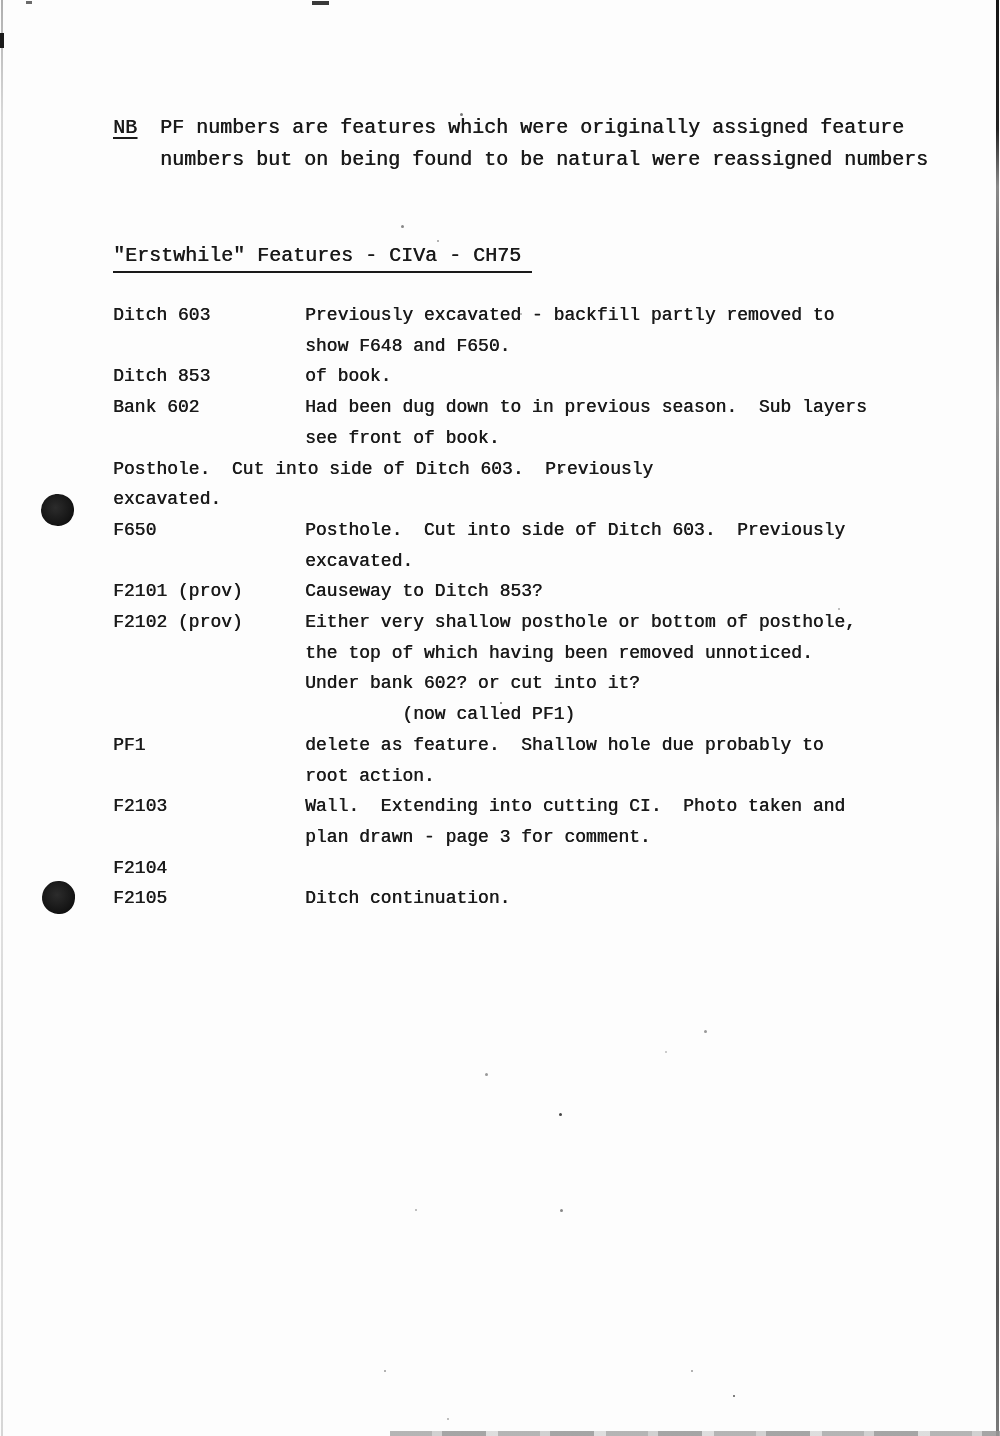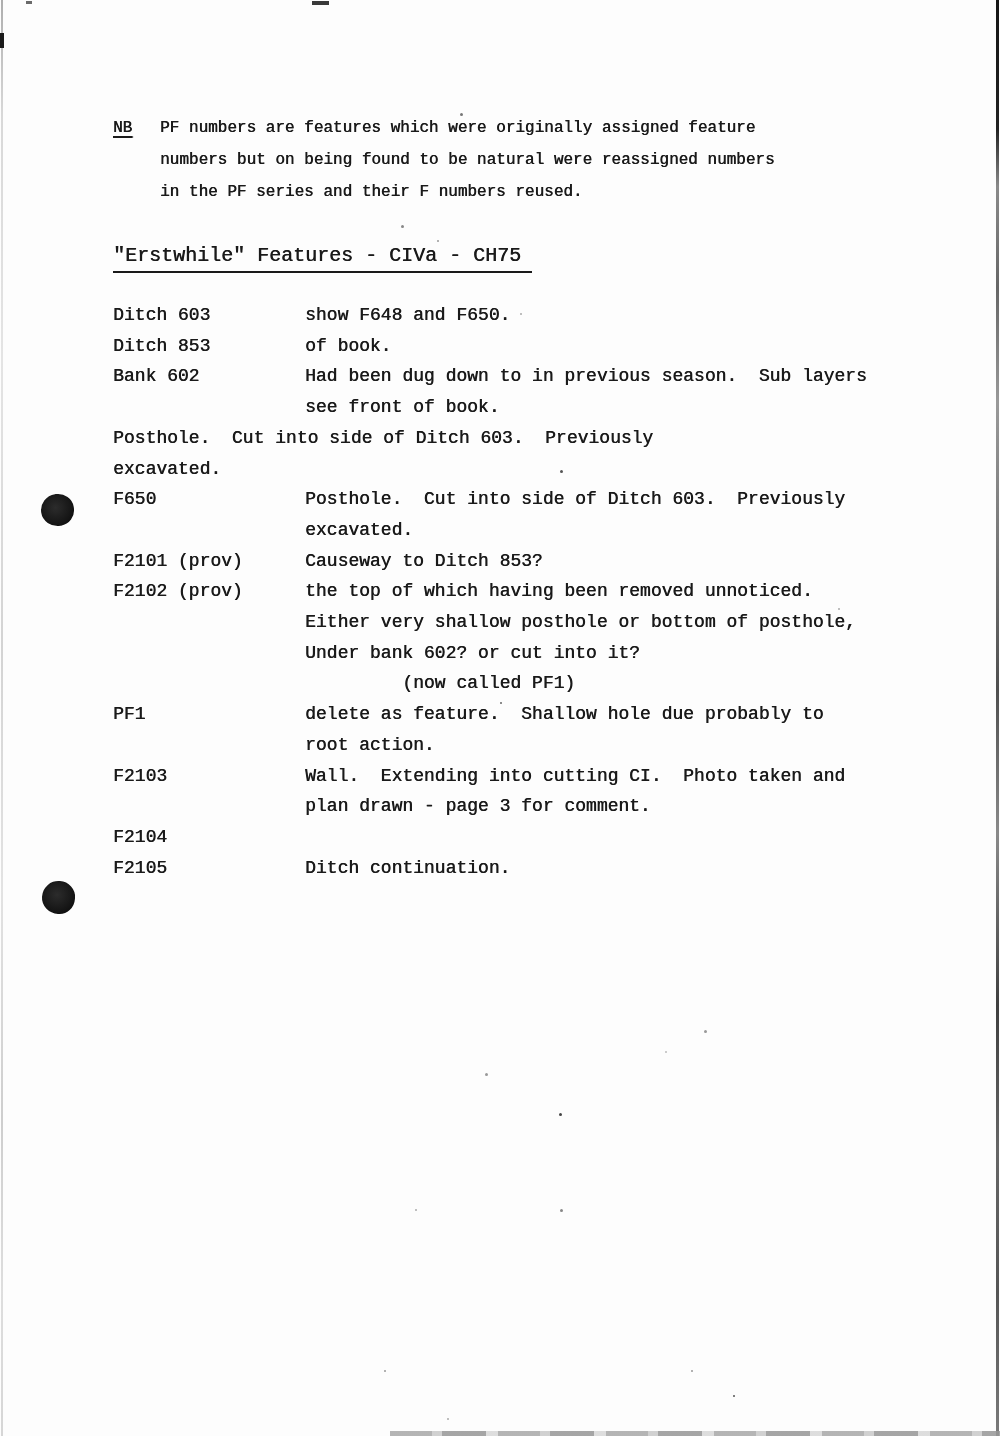--- a/index.html
+++ b/index.html
@@ -11,21 +11,21 @@
   }
   .page {
     position: absolute; left: 0; top: 0; width: 1000px; height: 1436px;
     background: #fdfdfd; overflow: hidden;
     text-shadow: 0.5px 0 0 currentColor; 
   }
 
   
   .note {
     position: absolute; left: 113px; top: 112px;
-    font-size: 16px; line-height: 32px; white-space: pre;
+    font-size: 20px; line-height: 32px; white-space: pre;
   }
   .note-line { padding-left: 47px; }
   .note-line.first { padding-left: 0; }
   .nb-label {
     display: inline-block; width: 47px;
     text-decoration: underline; text-decoration-thickness: 2px; text-underline-offset: 4px;
   }
 
   .heading-wrap { position: absolute; left: 113px; top: 244px; }
   .heading {
@@ -77,30 +77,30 @@
   <div class="artifact edge-left"></div>
   <div class="artifact edge-left-blob"></div>
   <div class="artifact edge-right"></div>
   <div class="artifact tick-top-a"></div>
   <div class="artifact tick-top-b"></div>
   <div class="artifact bottom-bar"></div>
 
   <div class="hole hole-1"></div>
   <div class="hole hole-2"></div>
 
-  <div class="note"><div class="note-line first"><span class="nb-label">NB</span><span>PF numbers are features which were originally assigned feature</span></div><div class="note-line"><span>numbers but on being found to be natural were reassigned numbers</span></div><div class="note-line"><span>in the PF series and their F numbers reused.</span></div></div>
+  <div class="note"><div class="note-line first"><span class="nb-label">NB</span><span>PF numbers are features which were originally assigned feature</span></div><div class="note-line"><span>numbers but on being found to be natural were reassigned numbers</span></div></div>
 
   <div class="heading-wrap">
     <span class="heading">"Erstwhile" Features - CIVa - CH75</span>
   </div>
 
   <div class="features">
       <div class="feature-row">
         <div class="feature-id">Ditch 603</div>
-        <div class="feature-desc"><div class="desc-line">show F648 and F650.</div></div>
+        <div class="feature-desc"><div class="desc-line">Previously excavated - backfill partly removed to</div><div class="desc-line">show F648 and F650.</div></div>
       </div>
       <div class="feature-row">
         <div class="feature-id">Ditch 853</div>
         <div class="feature-desc"><div class="desc-line">of book.</div></div>
       </div>
       <div class="feature-row">
         <div class="feature-id">Bank 602</div>
         <div class="feature-desc"><div class="desc-line">Had been dug down to in previous season.  Sub layers</div><div class="desc-line">see front of book.</div></div>
       </div>
       <div class="feature-row">
@@ -109,21 +109,21 @@
       <div class="feature-row">
         <div class="feature-id">F650</div>
         <div class="feature-desc"><div class="desc-line">Posthole.  Cut into side of Ditch 603.  Previously</div><div class="desc-line">excavated.</div></div>
       </div>
       <div class="feature-row">
         <div class="feature-id">F2101 (prov)</div>
         <div class="feature-desc"><div class="desc-line">Causeway to Ditch 853?</div></div>
       </div>
       <div class="feature-row">
         <div class="feature-id">F2102 (prov)</div>
-        <div class="feature-desc"><div class="desc-line">the top of which having been removed unnoticed.</div><div class="desc-line">Either very shallow posthole or bottom of posthole,</div><div class="desc-line">Under bank 602? or cut into it?</div><div class="desc-line">         (now called PF1)</div></div>
+        <div class="feature-desc"><div class="desc-line">Either very shallow posthole or bottom of posthole,</div><div class="desc-line">the top of which having been removed unnoticed.</div><div class="desc-line">Under bank 602? or cut into it?</div><div class="desc-line">         (now called PF1)</div></div>
       </div>
       <div class="feature-row">
         <div class="feature-id">PF1</div>
         <div class="feature-desc"><div class="desc-line">delete as feature.  Shallow hole due probably to</div><div class="desc-line">root action.</div></div>
       </div>
       <div class="feature-row">
         <div class="feature-id">F2103</div>
         <div class="feature-desc"><div class="desc-line">Wall.  Extending into cutting CI.  Photo taken and</div><div class="desc-line">plan drawn - page 3 for comment.</div></div>
       </div>
       <div class="feature-row">

